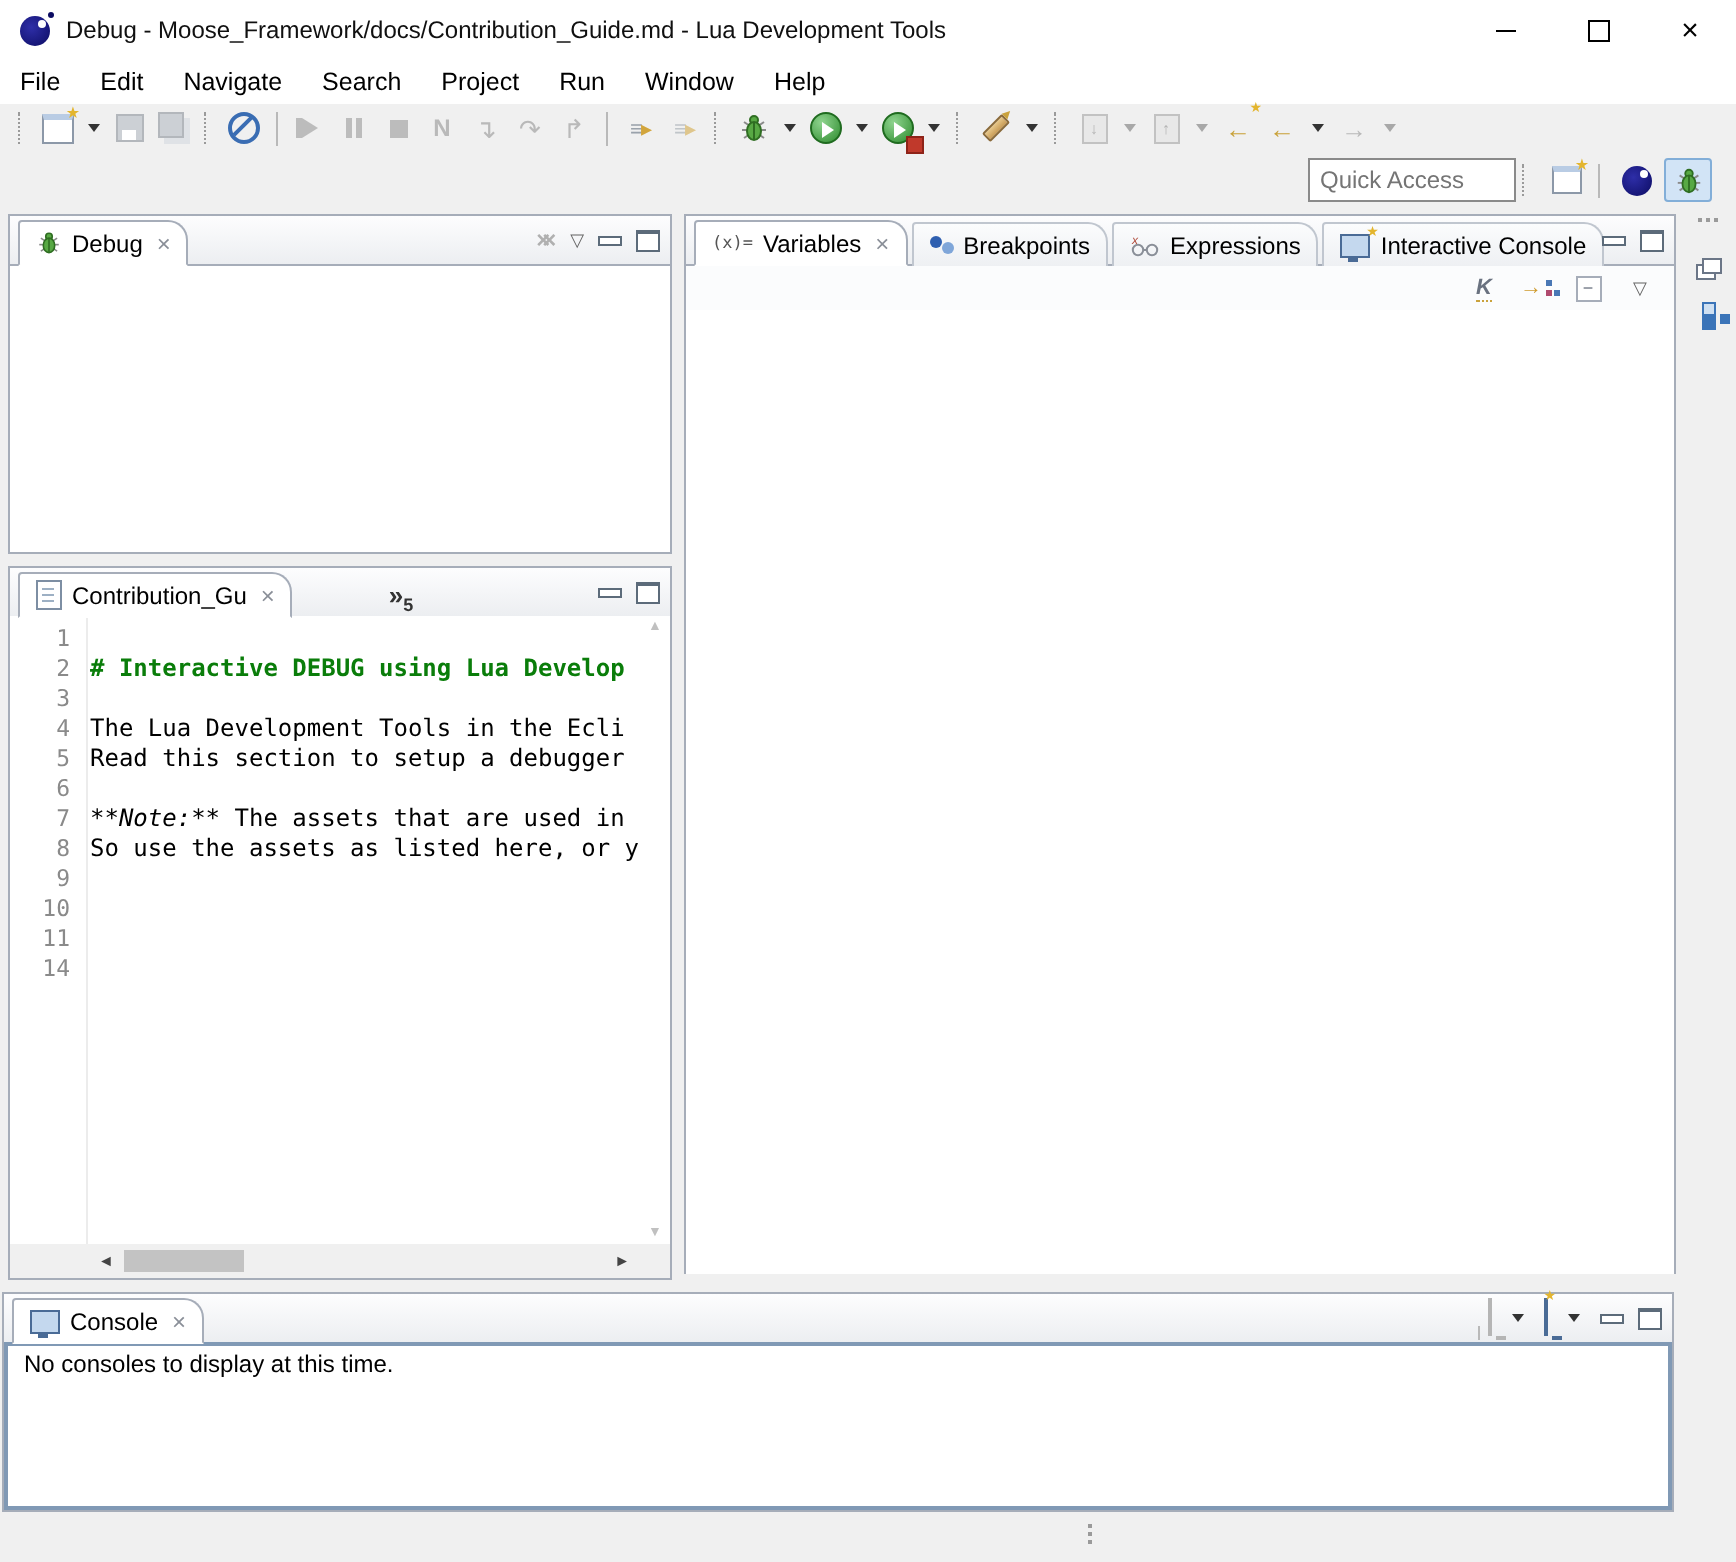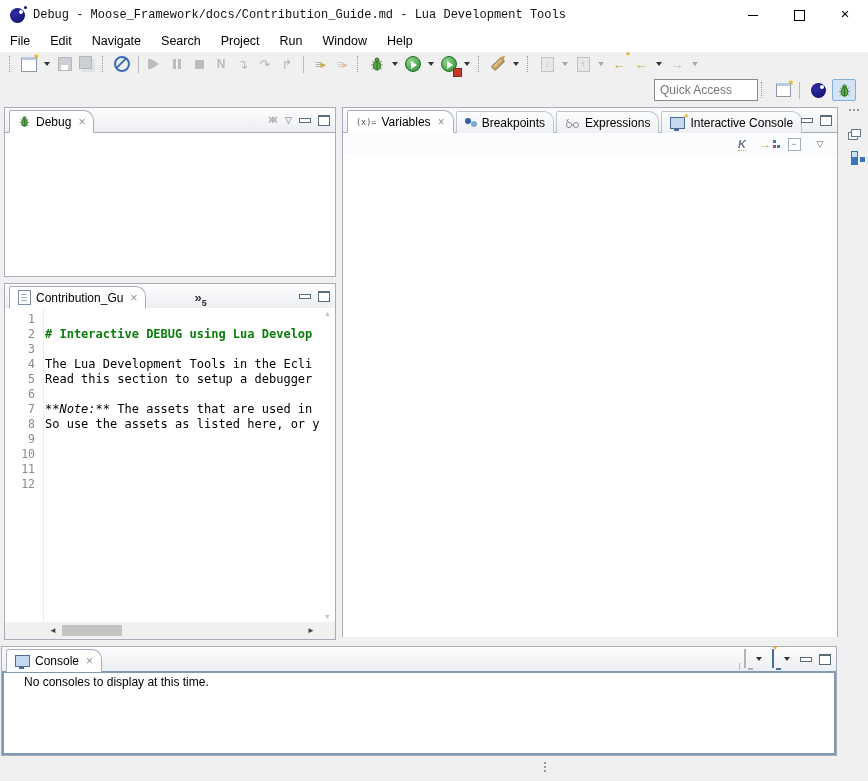--- a/index.html
+++ b/index.html
@@ -1,20 +1,20 @@
 <!DOCTYPE html>
 <html><head>
 <meta charset="utf-8">
 <style>
   html,body{margin:0;padding:0;}
   body{width:868px;height:781px;background:#f0f0f0;font-family:"Liberation Sans",sans-serif;color:#000;overflow:hidden;}
   #win{position:relative;width:868px;height:781px;background:#f0f0f0;}
 
   
-  #titlebar{position:absolute;left:0;top:0;width:868px;height:30px;background:#fff;display:flex;align-items:center;font-family:Liberation Mono, monospace;}
+  #titlebar{position:absolute;left:0;top:0;width:868px;height:30px;background:#fff;display:flex;align-items:center;}
   #app-icon{width:15px;height:15px;border-radius:50%;margin-left:10px;position:relative;
     background:radial-gradient(circle at 38% 38%, #2e2ea8, #0c0c62);}
   #app-icon::before{content:"";position:absolute;right:2px;top:2px;width:4px;height:4px;border-radius:50%;background:#fff;}
   #app-icon::after{content:"";position:absolute;right:-2px;top:-2px;width:3px;height:3px;border-radius:50%;background:#0c0c62;}
   #title-text{margin-left:8px;font-size:12px;color:#101010;}
   #wc-group{margin-left:auto;display:flex;height:30px;}
   .wc{width:46px;height:30px;display:flex;align-items:center;justify-content:center;}
   .wc-min-glyph{width:10px;height:1px;background:#000;}
   .wc-max-glyph{width:9px;height:9px;border:1px solid #000;}
   .wc-close-glyph{font-size:15px;line-height:15px;color:#000;}
@@ -122,21 +122,21 @@
 
   
   #side-strip{position:absolute;left:845px;top:107px;width:18px;height:530px;}
   #strip-grip{height:8px;border-top:2px dotted #9a9a9a;width:10px;margin:2px auto 6px auto;}
   .strip-btn{width:16px;height:18px;display:flex;align-items:center;justify-content:center;margin:2px auto;}
   .restore-ic{width:8px;height:6px;border:1px solid #6b7687;background:#fff;box-shadow:-3px 3px 0 -1px #fff,-3px 3px 0 #6b7687;margin:0 0 3px 3px;}
   .outline-ic{width:5px;height:5px;border:1px solid #3b74b8;background:#cfe0f2;box-shadow:0 7px 0 #3b74b8,8px 5px 0 -1px #3b74b8;}
 
   
   #console-panel{left:1px;top:646px;width:836px;height:110px;}
-  #console-body{position:absolute;left:0;top:24px;right:0;bottom:0;background:#fff;border:2px solid #8099b5;box-sizing:border-box;font-size:12px;padding:2px 20px;}
+  #console-body{position:absolute;left:0;top:24px;right:0;bottom:0;background:#fff;border:2px solid #8099b5;box-sizing:border-box;font-size:12px;padding:2px 8px;}
   .monitor{width:13px;height:10px;border:1px solid #4a6b96;background:#c4d8ee;position:relative;}
   .monitor.dis{border-color:#b5b5b5;background:#e3e3e3;}
   .monitor::after{content:"";position:absolute;left:3px;bottom:-3px;width:5px;height:2px;background:#4a6b96;}
   .monitor.dis::after{background:#b5b5b5;}
   .monitor .star{position:absolute;right:-5px;top:-6px;font-size:7px;color:#e3b52e;}
   .pin-ic{width:5px;height:5px;background:#b9b9b9;border-radius:50%;position:relative;transform:rotate(45deg);}
   .pin-ic::after{content:"";position:absolute;left:2px;top:4px;width:1px;height:7px;background:#b9b9b9;}
 
   
   #statusbar{position:absolute;left:0;top:756px;width:868px;height:25px;}
@@ -446,21 +446,21 @@
             <span class="ed-text"></span>
           </div>
           <div class="ed-row">
             <span class="ed-num">10</span>
             <span class="ed-text"></span>
           </div>
           <div class="ed-row">
             <span class="ed-num">11</span>
           </div>
           <div class="ed-row">
-            <span class="ed-num">12</span>
+            <span class="ed-num">14</span>
             <span class="ed-text"></span>
           </div>
         </div>
       <div id="ed-vscroll">
         <span class="vsar">▲</span>
         <span class="vsar">▼</span>
       </div>
       <div id="ed-hscroll">
         <span class="hsar" id="hs-left">◄</span>
         <span id="hs-thumb"></span>

